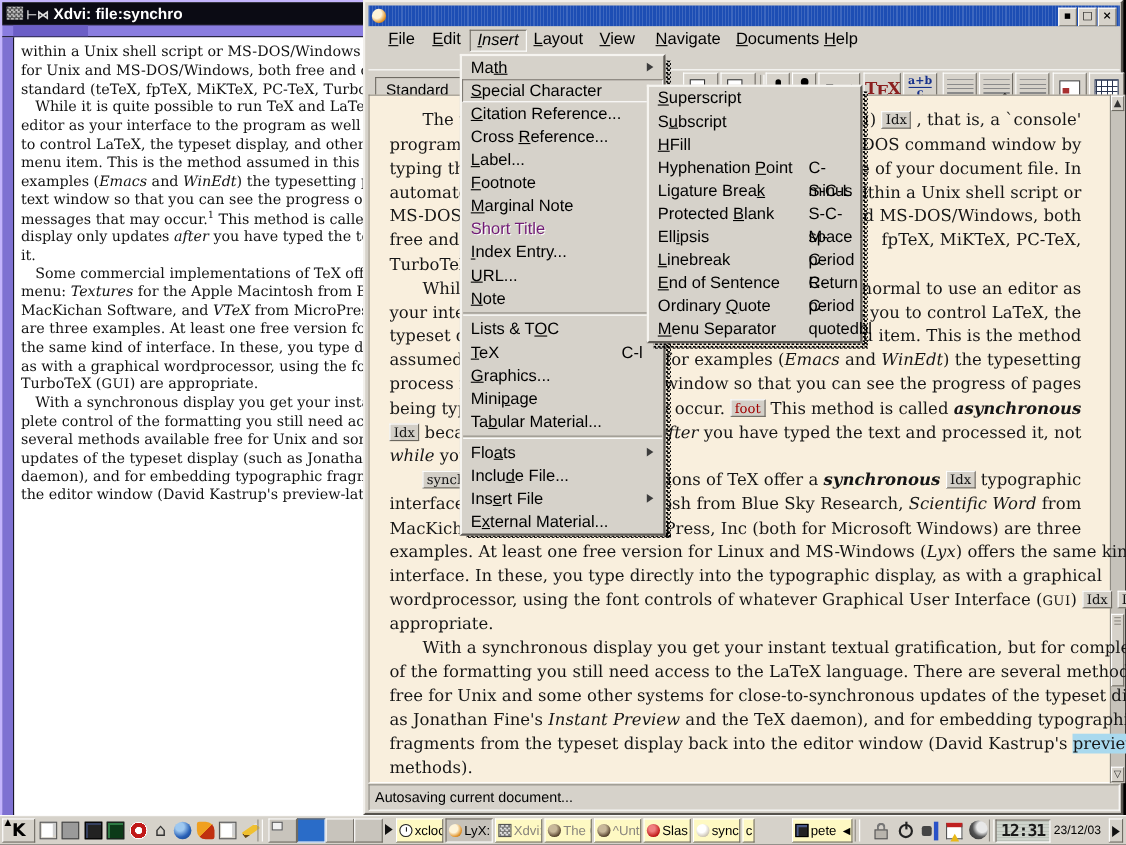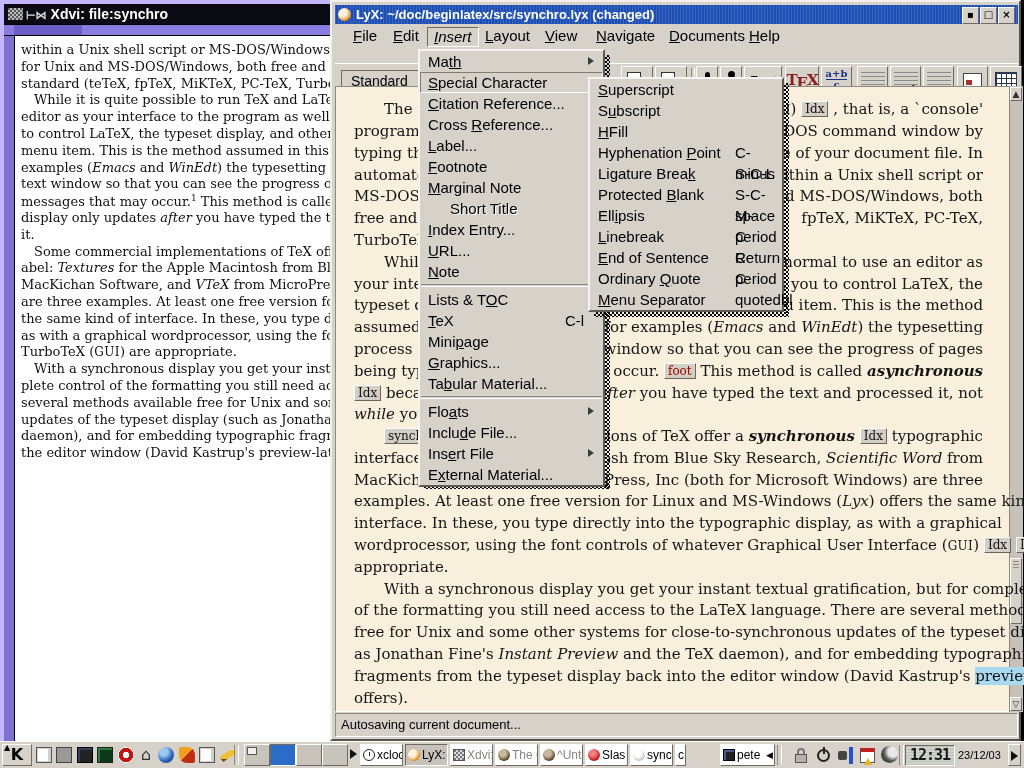--- a/index.html
+++ b/index.html
@@ -1,20 +1,20 @@
 <!DOCTYPE html>
 <html><head>
 <meta charset="utf-8">
 <style>
   html,body{margin:0;padding:0;}
   body{width:1024px;height:768px;background:#000;position:relative;overflow:hidden;
        font-family:"Liberation Sans",sans-serif;-webkit-font-smoothing:none;}
   .abs{position:absolute;}
   
-  #xdvi{left:0;top:0;width:337px;height:741px;background:#fff;border:4px solid #c4b5fd;box-sizing:border-box;}
+  #xdvi{left:0;top:0;width:337px;height:741px;background:#fff;border:2px solid #c4b5fd;box-sizing:border-box;}
   #xdvi-title{left:0;top:0;width:100%;height:20px;background:#0b0b14;color:#fff;
       font:bold 14px "Liberation Sans",sans-serif;line-height:20px;}
   #xdvi-title .wicon{display:inline-block;width:15px;height:12px;margin:4px 3px 0 4px;vertical-align:top;
       background:conic-gradient(#bbb 25%,#555 0 50%,#bbb 0 75%,#555 0) 0 0/4px 4px;}
   #xdvi-title .bowtie{color:#ddd;font-size:11px;margin-right:4px;}
   #xdvi-hscroll{left:0;top:20px;width:337px;height:12px;background:#8a7de0;border-top:1px solid #000;border-bottom:1px solid #000;box-sizing:border-box;}
   #xdvi-hthumb{left:10px;top:21px;width:68px;height:10px;background:#6b5ec6;}
   #xdvi-vscroll{left:0;top:32px;width:11px;height:709px;background:#7e71d2;border-right:1px solid #000;box-sizing:border-box;}
   #xdvi-page{left:11px;top:32px;width:326px;height:708px;background:#fff;overflow:hidden;}
   .dviline{position:absolute;left:6px;width:400px;font:13px "DejaVu Serif",serif;color:#111;white-space:nowrap;}
@@ -91,21 +91,21 @@
   
   #lyx-status{left:3px;top:711px;width:683px;height:24px;background:#d6d2ca;
       border:1px solid;border-color:#8e8a82 #fff #fff #8e8a82;box-sizing:border-box;
       font-size:13px;line-height:22px;padding-left:5px;color:#000;}
   
   .menu{position:absolute;background:#d6d2ca;border:2px solid;border-color:#f6f4f0 #5f5b55 #5f5b55 #f6f4f0;box-sizing:border-box;}
   #insert-menu{left:418px;top:49px;width:187px;z-index:40;}
   #char-menu{left:588px;top:77px;width:196px;z-index:50;}
   .mitem{position:relative;height:21px;line-height:21px;padding:0 8px;font-size:15px;color:#000;}
   .mitem.sel{border:1px solid;border-color:#807c74 #fff #fff #807c74;height:19px;line-height:19px;padding:0 7px;}
-  .mitem.dis{color:#000000;text-shadow:1px 1px 0 #fff;margin-left:22px;}
+  .mitem.dis{color:#701a75;text-shadow:1px 1px 0 #fff;}
   .mshort{position:absolute;left:145px;top:0;}
   .marrow{position:absolute;right:5px;top:6px;width:0;height:0;border:4px solid transparent;border-left:6px solid #3c3c3c;}
   .msep{height:1px;border-top:1px solid #8e8a82;border-bottom:1px solid #fff;margin:2px 1px;}
   .shadow{position:absolute;background:conic-gradient(#000 25%,transparent 0 50%,#000 0 75%,transparent 0) 0 0/4px 4px;}
   
   #taskbar{left:0;top:741px;width:1024px;height:27px;background:#d6d2ca;border-top:1px solid #fff;box-sizing:border-box;}
   #kbtn{position:absolute;left:2px;top:2px;width:30px;height:22px;background:#d6d2ca;
       border:1px solid;border-color:#fff #6f6b63 #6f6b63 #fff;text-align:center;
       font:bold 16px "DejaVu Sans",sans-serif;line-height:20px;box-sizing:border-box;}
   #kbtn .up{position:absolute;left:1px;top:-1px;font-size:8px;line-height:8px;}
@@ -120,21 +120,21 @@
   .lic-home{font:16px "DejaVu Sans",sans-serif;color:#333;line-height:16px;text-align:center;}
   .lic-browser{border-radius:50%;background:radial-gradient(circle at 35% 30%,#9ec8f0 0 25%,#2a62b8 60%,#123a78);}
   .lic-mail{background:linear-gradient(135deg,#f0a020 0 50%,#c03010 50%);border-radius:2px 8px 2px 8px;}
   .lic-editor{background:linear-gradient(45deg,#6b4a12 0 20%,#f0c030 20% 85%,#e0e0e0 85%);border-radius:1px;transform:rotate(-35deg);height:6px;top:8px;}
   .tsep{position:absolute;top:3px;width:3px;height:20px;border-left:1px solid #8e8a82;border-right:1px solid #fff;}
   .pagercell{position:absolute;top:2px;width:26px;height:22px;background:#c8c4bc;
       border:1px solid;border-color:#fff #6f6b63 #6f6b63 #fff;box-sizing:border-box;}
   .pagercell.active{background:#2a6cc8;border-color:#6f6b63 #fff #fff #6f6b63;}
   .pagercell .mini{position:absolute;left:2px;top:2px;width:8px;height:6px;background:#f0f0f0;border:1px solid #555;}
   .parrow{position:absolute;top:7px;width:0;height:0;border:5px solid transparent;border-left:7px solid #111;}
-  .task{position:absolute;top:2px;height:22px;background:#ffffff;border:1px solid;border-color:#fff #6f6b63 #6f6b63 #fff;
+  .task{position:absolute;top:2px;height:22px;background:#fef9c3;border:1px solid;border-color:#fff #6f6b63 #6f6b63 #fff;
       box-sizing:border-box;font-size:12px;line-height:20px;overflow:hidden;white-space:nowrap;padding-left:2px;}
   .task.pressed{background:#c6c2ba;border-color:#6f6b63 #fff #fff #6f6b63;}
   .task .ticon{display:inline-block;width:12px;height:12px;vertical-align:-2px;margin-right:2px;}
   .ticon-clock{border-radius:50%;background:#fff;border:1px solid #222;box-sizing:border-box;
       background-image:linear-gradient(#222,#222);background-size:1px 4px;background-position:5px 2px;background-repeat:no-repeat;}
   .ticon-lyx{border-radius:50%;background:radial-gradient(circle at 35% 35%,#fdf3d8 0 35%,#e09024 70%,#8a5110);}
   .ticon-xdvi{background:conic-gradient(#ddd 25%,#777 0 50%,#ddd 0 75%,#777 0) 0 0/4px 4px;border:1px solid #555;box-sizing:border-box;}
   .ticon-gnu{border-radius:50%;background:radial-gradient(circle at 40% 35%,#c8b89a 0 30%,#5a4630 70%,#2e2418);}
   .ticon-slash{border-radius:50%;background:radial-gradient(circle at 40% 35%,#f08080 0 25%,#c01818 70%,#700808);}
   .ticon-sync{border-radius:50%;background:radial-gradient(circle at 40% 35%,#fff 0 35%,#cfc8b8 70%,#8a8272);}
@@ -178,40 +178,40 @@
         <div class="dviline" style="top: 56.4px;"><span class="indent"></span><span>While it is quite possible to run TeX and LaTeX this</span></div>
         <div class="dviline" style="top: 73.2px;"><span>editor as your interface to the program as well as to y</span></div>
         <div class="dviline" style="top: 90px;"><span>to control LaTeX, the typeset display, and other related</span></div>
         <div class="dviline" style="top: 106.8px;"><span>menu item.  This is the method assumed in this bookl</span></div>
         <div class="dviline" style="top: 123.6px;"><span>examples (</span><span class="it">Emacs</span><span> and </span><span class="it">WinEdt</span><span>) the typesetting process i</span></div>
         <div class="dviline" style="top: 140.4px;"><span>text window so that you can see the progress of page</span></div>
         <div class="dviline" style="top: 157.2px;"><span>messages that may occur.</span><span class="sup">1</span><span>  This method is called </span></div>
         <div class="dviline" style="top: 174px;"><span>display only updates </span><span class="it">after</span><span> you have typed the text and</span></div>
         <div class="dviline" style="top: 190.8px;"><span>it.</span></div>
         <div class="dviline" style="top: 207.6px;"><span class="indent"></span><span>Some commercial implementations of TeX offer a</span></div>
-        <div class="dviline" style="top: 224.4px;"><span>abel: </span><span class="it">Textures</span><span> for the Apple Macintosh from Blue Sky</span></div>
+        <div class="dviline" style="top: 224.4px;"><span>menu: </span><span class="it">Textures</span><span> for the Apple Macintosh from Blue Sky</span></div>
         <div class="dviline" style="top: 241.2px;"><span>MacKichan Software, and </span><span class="it">VTeX</span><span> from MicroPress, Inc</span></div>
         <div class="dviline" style="top: 258px;"><span>are three examples.  At least one free version for Linux</span></div>
         <div class="dviline" style="top: 274.8px;"><span>the same kind of interface.  In these, you type directl</span></div>
         <div class="dviline" style="top: 291.6px;"><span>as with a graphical wordprocessor, using the font contr</span></div>
         <div class="dviline" style="top: 308.4px;"><span>TurboTeX (</span><span class="scap">GUI</span><span>) are appropriate.</span></div>
         <div class="dviline" style="top: 325.2px;"><span class="indent"></span><span>With a synchronous display you get your instant te</span></div>
         <div class="dviline" style="top: 342px;"><span>plete control of the formatting you still need access to</span></div>
         <div class="dviline" style="top: 358.8px;"><span>several methods available free for Unix and some other</span></div>
         <div class="dviline" style="top: 375.6px;"><span>updates of the typeset display (such as Jonathan Fine</span></div>
         <div class="dviline" style="top: 392.4px;"><span>daemon), and for embedding typographic fragments fr</span></div>
         <div class="dviline" style="top: 409.2px;"><span>the editor window (David Kastrup's preview-latex pack</span></div>
       </div>
 
   </div>
 </div>
 
 <div id="lyx" class="abs">
   <div id="lyx-title" class="abs">
-    <span class="appicon"></span><span>LyX: ~/doc/beginlatex/src/synchro.lyx (changed)</span>
+    <span class="appicon"></span>
     <span class="tbtns">
       <span class="tbtn">▪</span><span class="tbtn">□</span><span class="tbtn">×</span>
     </span>
   </div>
   <div id="lyx-menubar" class="abs">
       <div class="mbitem" style="left: 12px;"><u>F</u>ile</div>
       <div class="mbitem" style="left: 52px;"><u>E</u>dit</div>
       <div class="mbitem pressed" style="left: 92px;"><u>I</u>nsert</div>
       <div class="mbitem" style="left: 144px;"><u>L</u>ayout</div>
       <div class="mbitem" style="left: 204px;"><u>V</u>iew</div>
@@ -340,21 +340,21 @@
       </div>
       <div class="docline just" style="top: 489px;"><span>examples. At least one free version for Linux and MS-Windows (</span><span class="it">Lyx</span><span>) offers the same kind of</span></div>
       <div class="docline just" style="top: 511px;"><span>interface. In these, you type directly into the typographic display, as with a graphical</span></div>
       <div class="docline just" style="top: 533px;"><span>wordprocessor, using the font controls of whatever Graphical User Interface (</span><span class="scap">GUI</span><span>) </span><span class="inset">Idx</span><span> </span><span class="inset">Idx</span></div>
       <div class="docline" style="top: 555px;"><span>appropriate.</span></div>
       <div class="docline just" style="top: 577px;"><span class="indent"></span><span>With a synchronous display you get your instant textual gratification, but for complete control</span></div>
       <div class="docline just" style="top: 598px;"><span>of the formatting you still need access to the LaTeX language. There are several methods available</span></div>
       <div class="docline just" style="top: 620px;"><span>free for Unix and some other systems for close-to-synchronous updates of the typeset display (such</span></div>
       <div class="docline just" style="top: 642px;"><span>as Jonathan Fine's </span><span class="it">Instant Preview</span><span> and the TeX daemon), and for embedding typographic</span></div>
       <div class="docline just" style="top: 664px;"><span>fragments from the typeset display back into the editor window (David Kastrup's </span><span class="hl">preview-latex</span></div>
-      <div class="docline" style="top: 686px;"><span>offers).</span></div>
+      <div class="docline" style="top: 686px;"><span>methods).</span></div>
     </div>
   <div id="doc-sb" class="abs"></div>
   <div class="sbarrow abs" style="top:85px;">▲</div>
   <div class="sbarrow abs" style="top:695px;">▽</div>
   <div id="doc-thumb" class="abs">
       <i></i>
       <i></i>
       <i></i>
     </div>
   <div id="lyx-status" class="abs"><span>Autosaving current document...</span></div>
@@ -373,22 +373,22 @@
     <div class="mitem"><span><u>L</u>abel...</span></div>
     <div class="mitem"><span><u>F</u>ootnote</span></div>
     <div class="mitem"><span><u>M</u>arginal Note</span></div>
     <div class="mitem dis"><span>Short Title</span></div>
     <div class="mitem"><span><u>I</u>ndex Entry...</span></div>
     <div class="mitem"><span><u>U</u>RL...</span></div>
     <div class="mitem"><span><u>N</u>ote</span></div>
     <div class="msep"></div>
     <div class="mitem"><span>Lists &amp; T<u>O</u>C</span></div>
     <div class="mitem"><span><u>T</u>eX</span><span class="mshort">C-l</span></div>
+    <div class="mitem"><span><u>G</u>raphics...</span></div>
     <div class="mitem"><span>Mini<u>p</u>age</span></div>
-    <div class="mitem"><span><u>G</u>raphics...</span></div>
     <div class="mitem"><span>Ta<u>b</u>ular Material...</span></div>
     <div class="msep"></div>
     <div class="mitem"><span>Flo<u>a</u>ts</span><span class="marrow"></span></div>
     <div class="mitem"><span>Inclu<u>d</u>e File...</span></div>
     <div class="mitem"><span>Ins<u>e</u>rt File</span><span class="marrow"></span></div>
     <div class="mitem"><span>E<u>x</u>ternal Material...</span></div>
   </div>
 <div id="char-menu" class="menu">
     <div class="mitem"><span><u>S</u>uperscript</span></div>
     <div class="mitem"><span>S<u>u</u>bscript</span></div>

